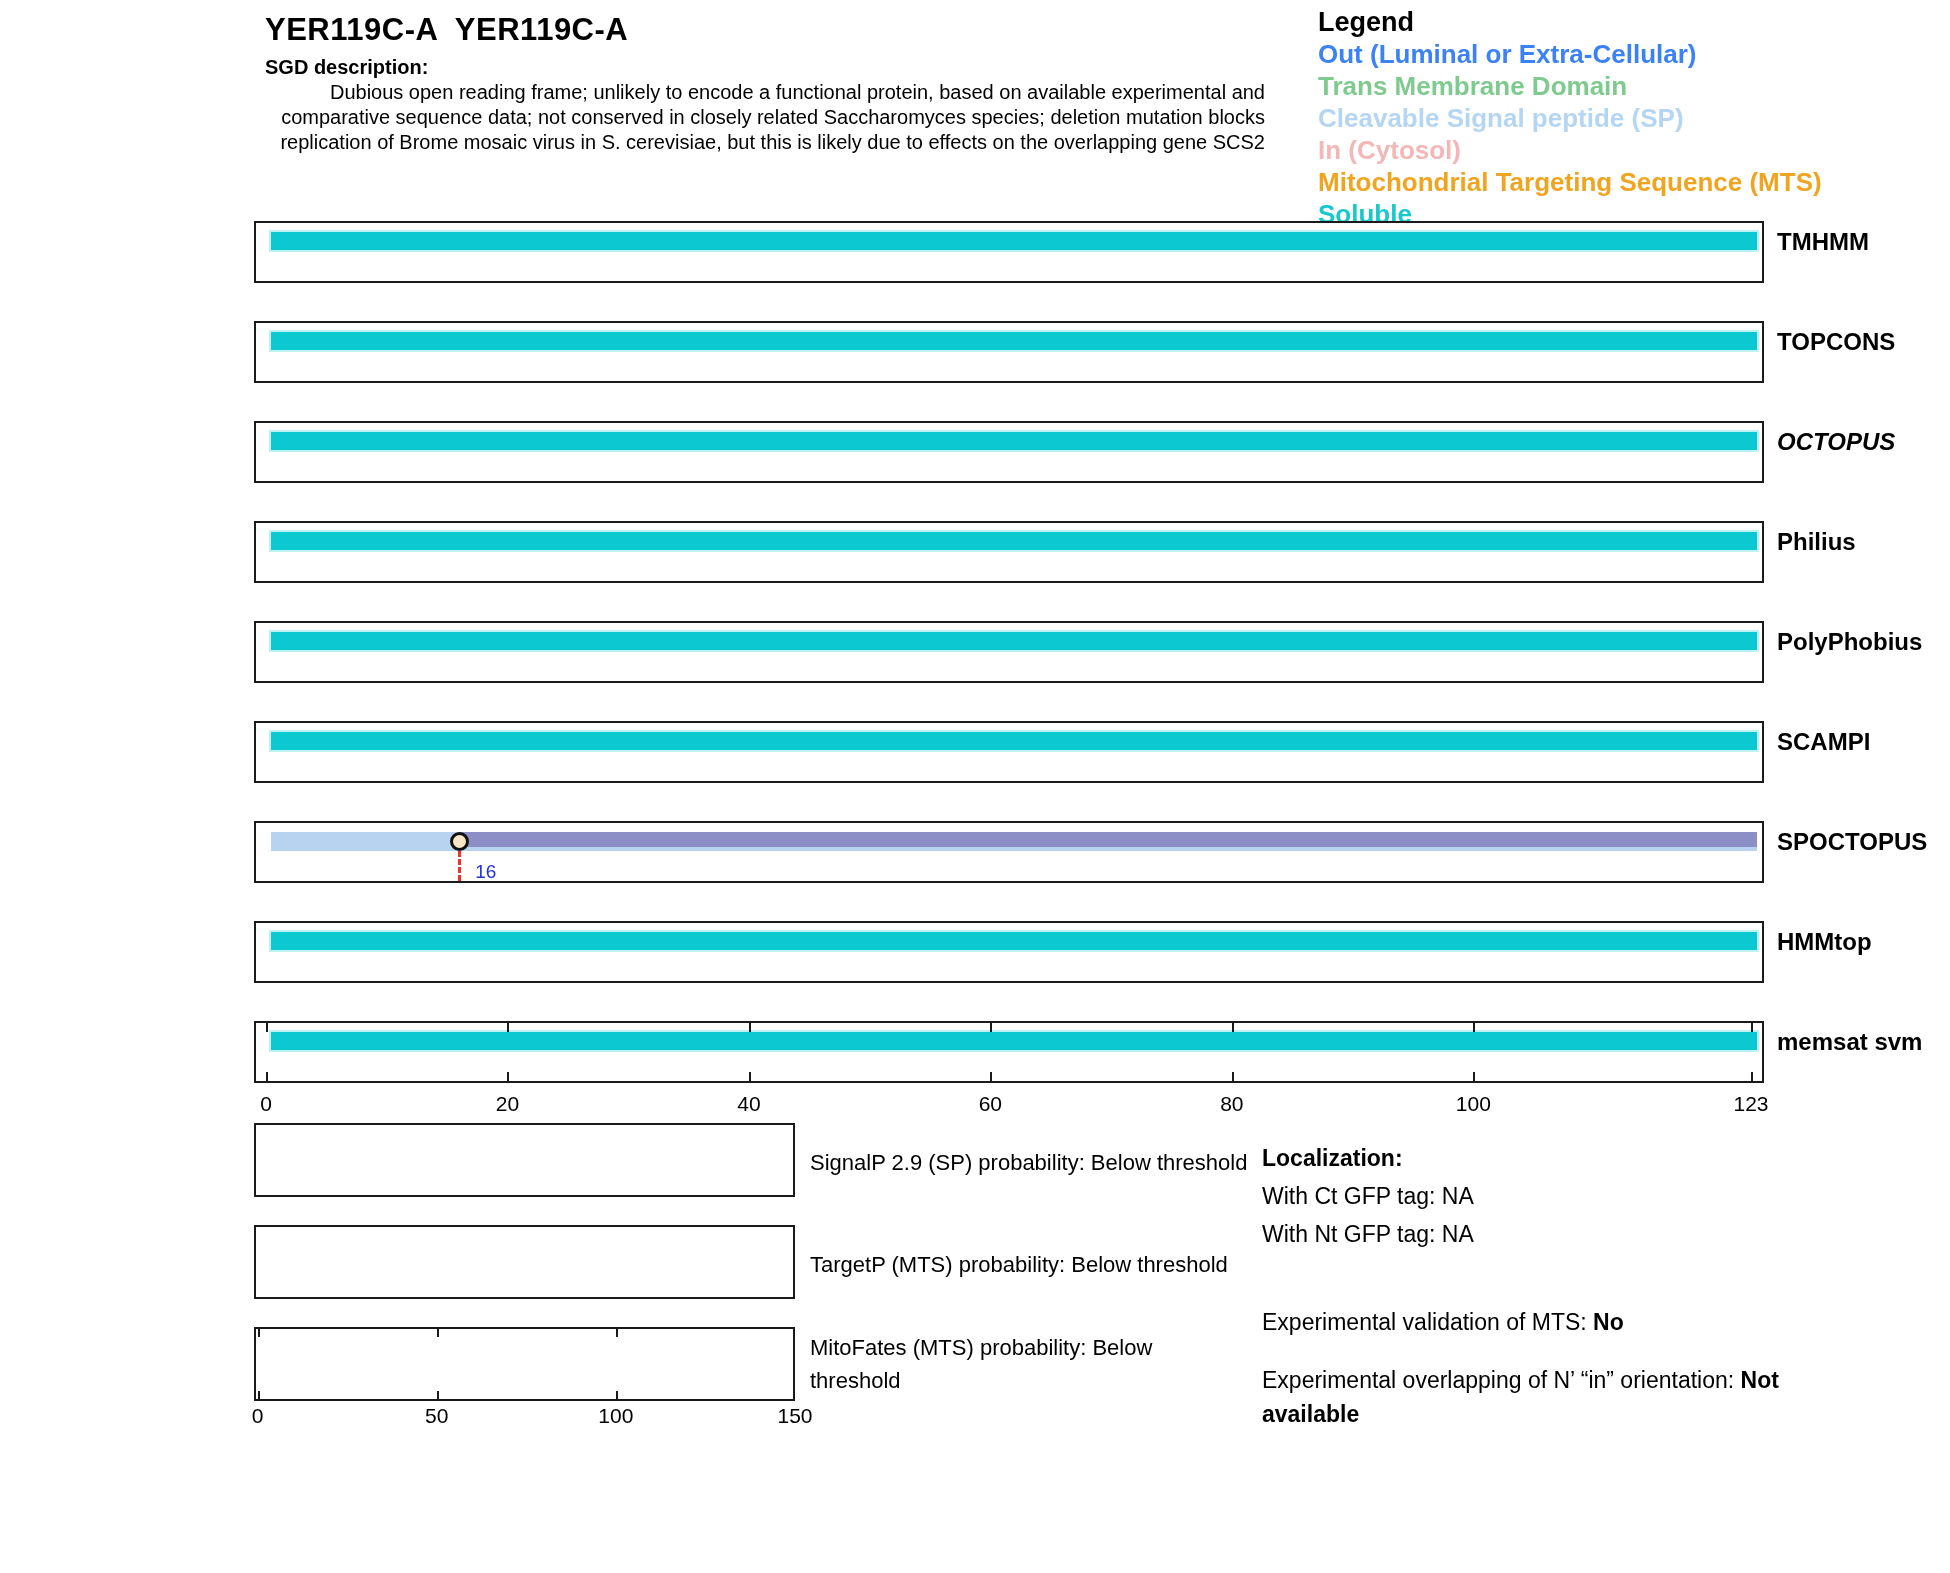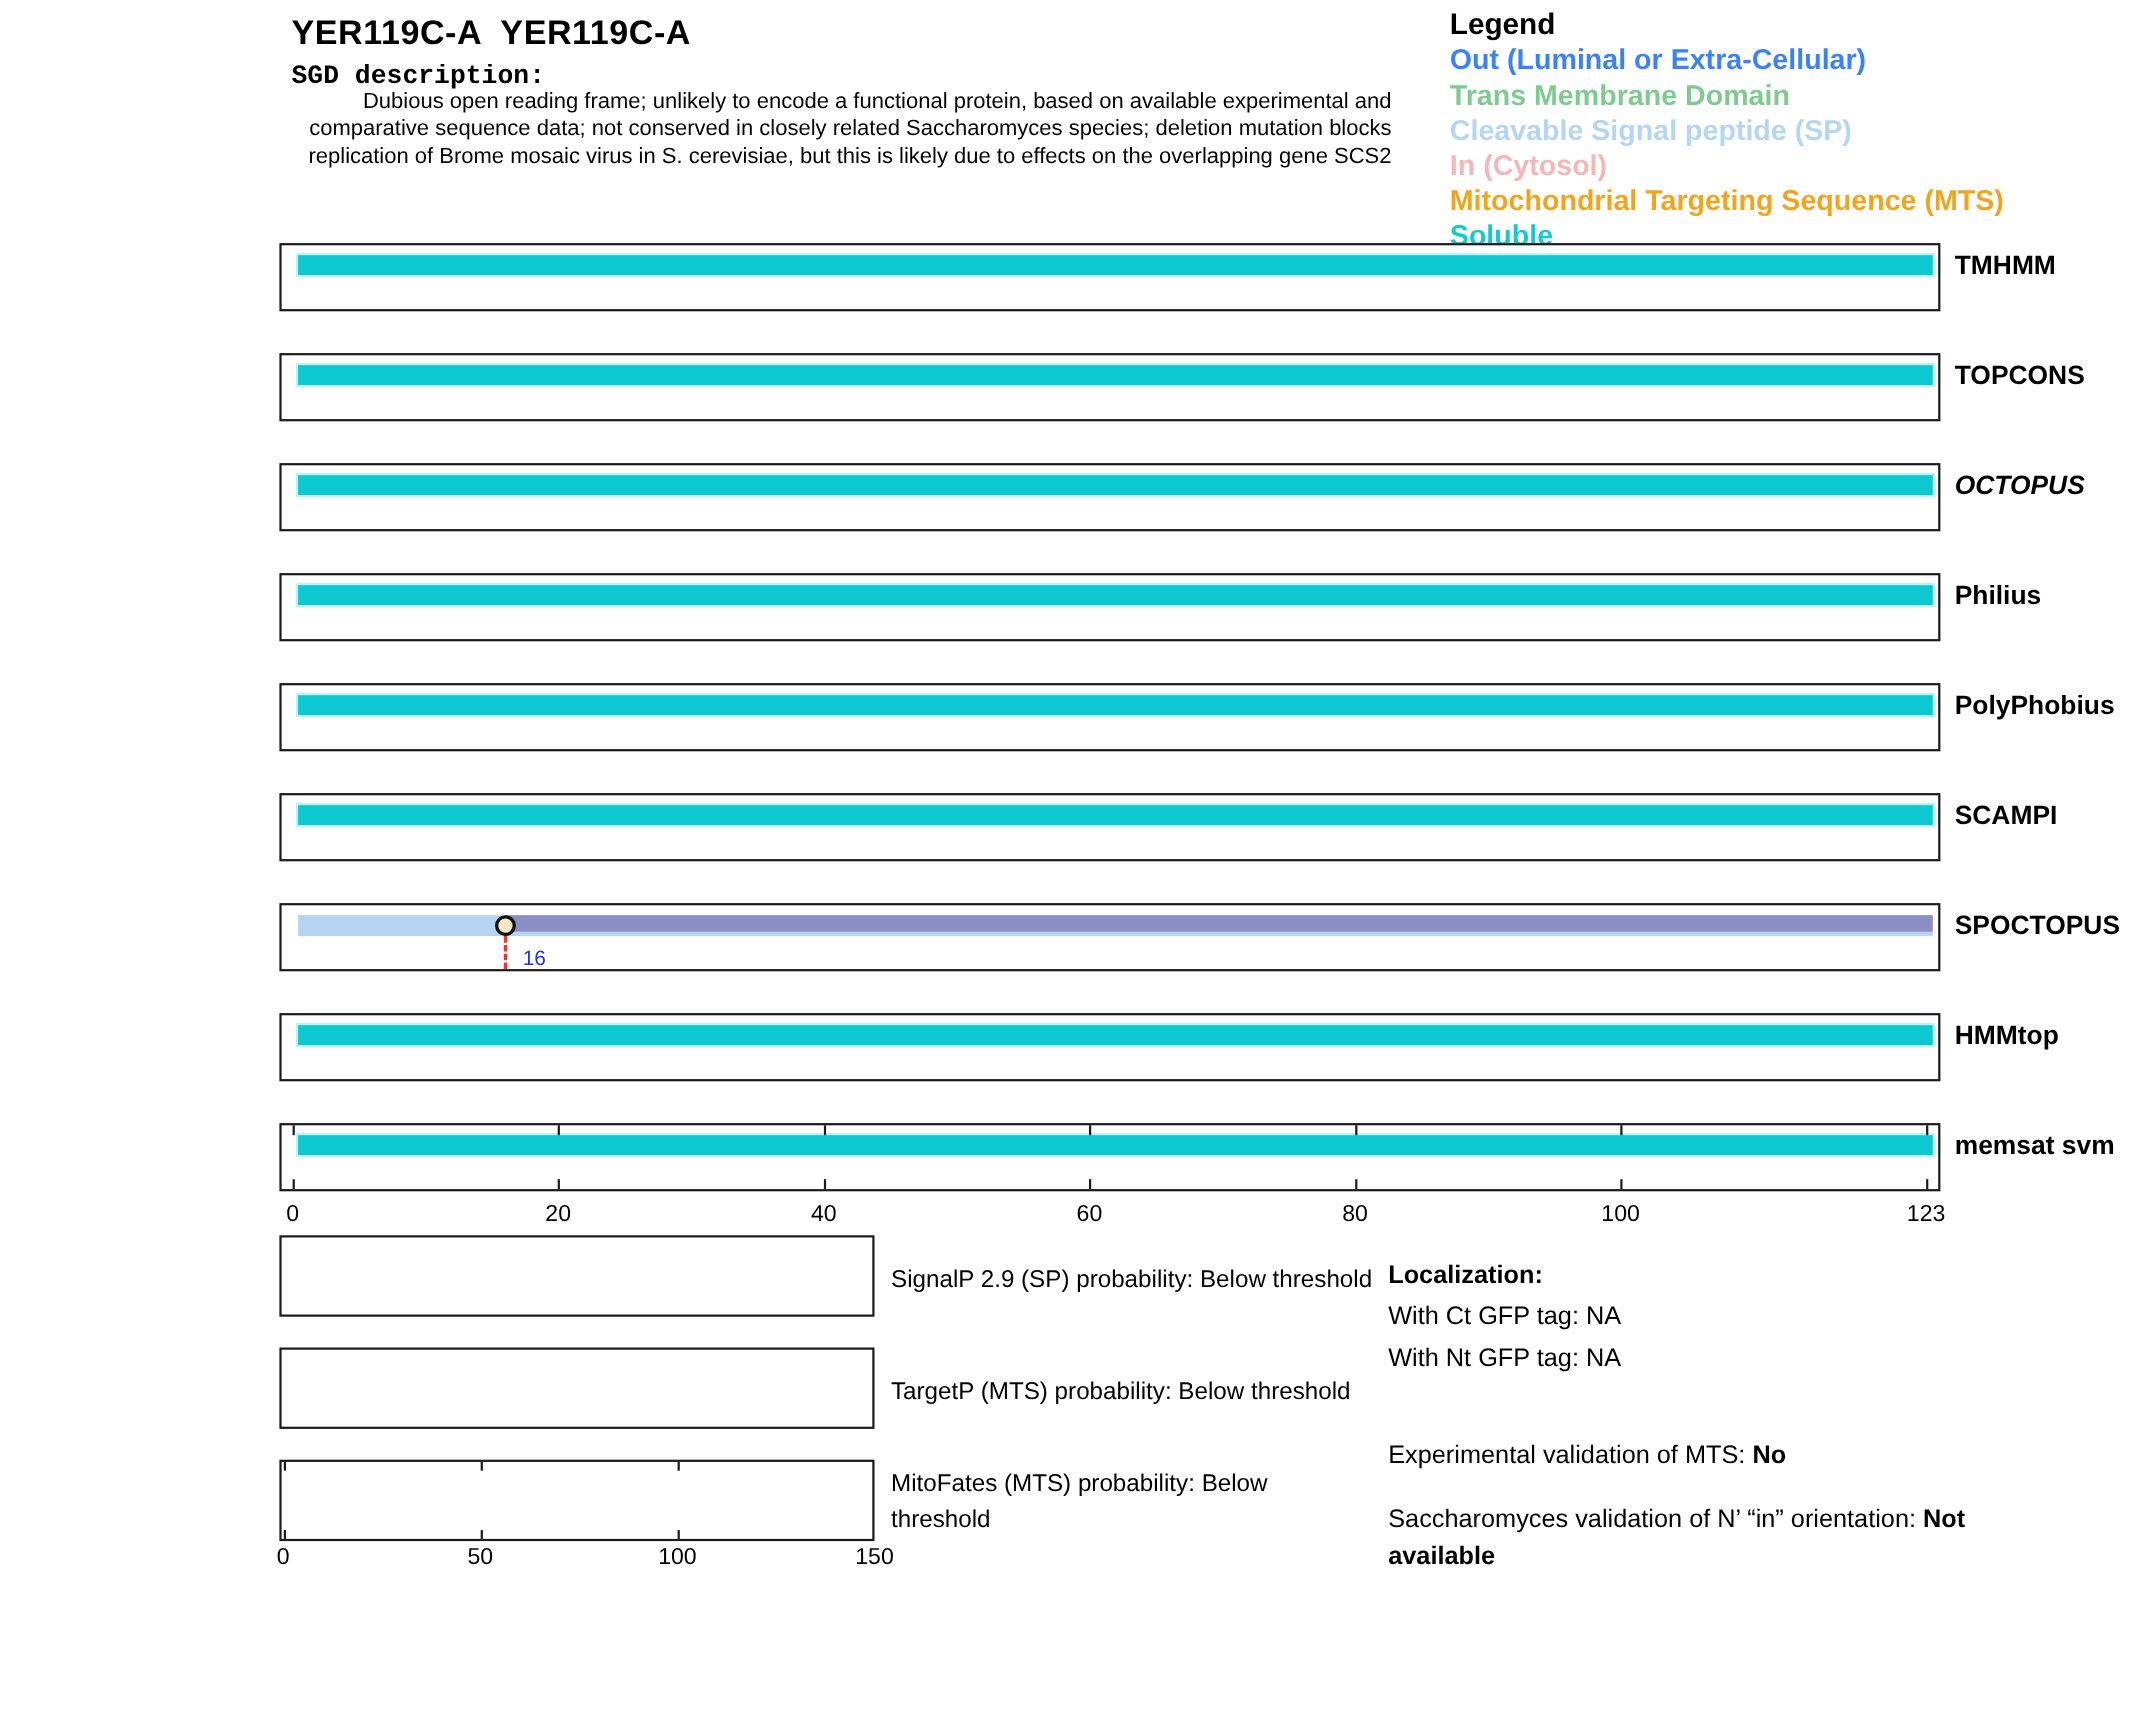--- a/index.html
+++ b/index.html
@@ -1,20 +1,20 @@
 <!DOCTYPE html>
 <html><head>
 <meta charset="utf-8">
 <style>
   html,body{margin:0;padding:0;background:#fff;}
   .canvas{position:relative;width:1950px;height:1573px;background:#ffffff;
           font-family:"Liberation Sans", sans-serif;color:#000;overflow:hidden;}
   
   .title{position:absolute;left:265px;top:12px;font-size:31px;font-weight:bold;white-space:pre;letter-spacing:.5px;}
-  .sgd{position:absolute;left:265px;top:56px;font-size:24px;font-weight:bold;font-family:Liberation Mono, monospace;}
+  .sgd{position:absolute;left:265px;top:56px;font-size:20px;font-weight:bold;}
   .desc{position:absolute;left:265px;top:80px;width:1000px;font-size:20px;line-height:25px;text-align:right;}
   
   .legend{position:absolute;left:1318px;top:6px;}
   .legend-title{font-size:27px;font-weight:bold;line-height:32px;}
   .legend-item{font-size:26px;font-weight:bold;line-height:32px;white-space:nowrap;}
   
   .track-box{position:absolute;left:254px;width:1510px;height:62px;border:2px solid #1a1a1a;
              box-sizing:border-box;background:#fff;}
   .bar{position:absolute;left:15px;top:9px;height:18px;}
   .bar-soluble{box-shadow:0 0 0 2px rgba(178,238,240,.85);}
@@ -140,15 +140,15 @@
       <div class="axis-num" style="left: 257.5px; top: 1404px;">0</div>
       <div class="axis-num" style="left: 436.667px; top: 1404px;">50</div>
       <div class="axis-num" style="left: 615.833px; top: 1404px;">100</div>
       <div class="axis-num" style="left: 795px; top: 1404px;">150</div>
     </div>
 
   <div class="loc bold" style="top:1143px">Localization:</div>
   <div class="loc" style="top:1181px">With Ct GFP tag: NA</div>
   <div class="loc" style="top:1219px">With Nt GFP tag: NA</div>
   <div class="loc" style="top:1307px"><span>Experimental validation of MTS: </span><span class="bold">No</span></div>
-  <div class="loc" style="top:1363px;width:552px;line-height:34px"><span>Saccharomyces validation of N’ “in” orientation: </span><span class="bold">Not available</span></div>
+  <div class="loc" style="top:1363px;width:552px;line-height:34px"><span>Experimental overlapping of N’ “in” orientation: </span><span class="bold">Not available</span></div>
 
 </div>
 
 </body></html>

